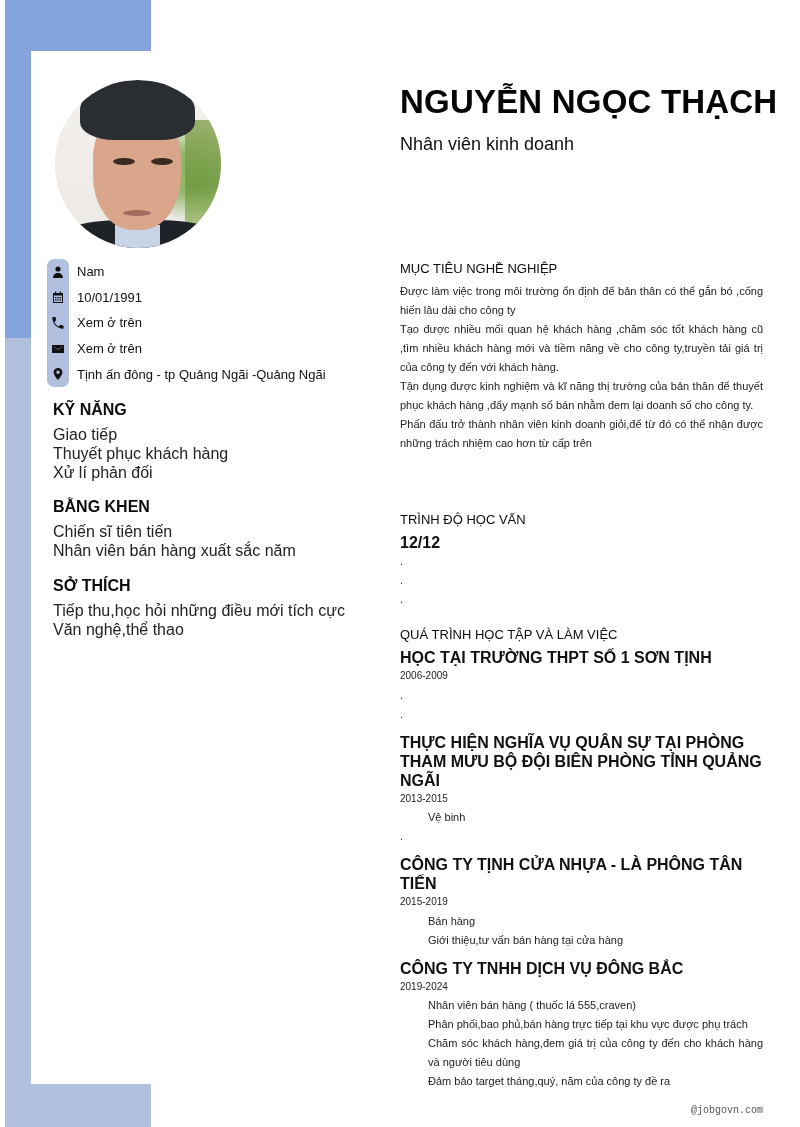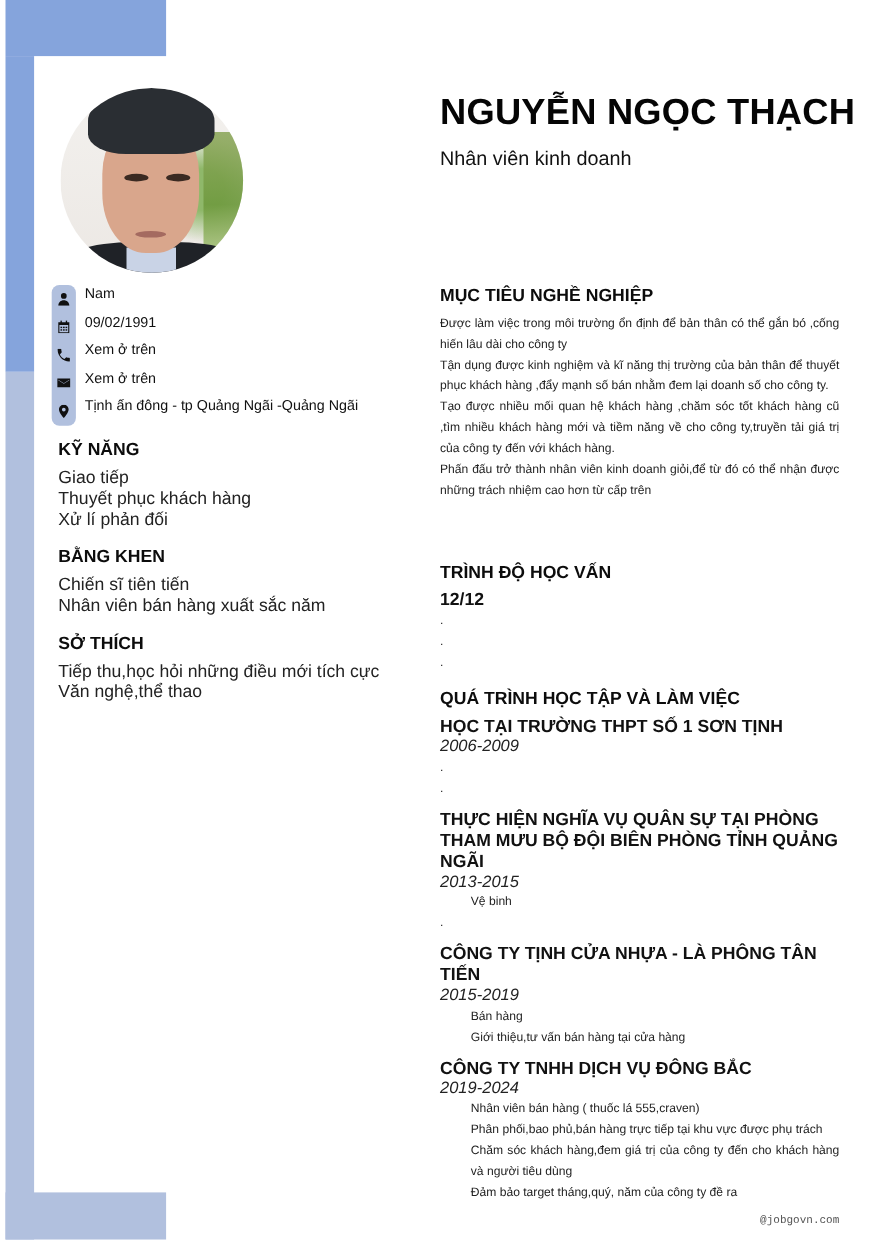--- a/index.html
+++ b/index.html
@@ -17,38 +17,38 @@
   .photo .hair { position: absolute; left: 25px; top: 0; width: 115px; height: 60px; background: #2a2e33; border-radius: 50% 50% 30% 30%; }
   .photo .face { position: absolute; left: 38px; top: 30px; width: 88px; height: 120px; background: #d9a68c; border-radius: 40% 40% 45% 45%; }
   .photo .eye { position: absolute; top: 78px; width: 22px; height: 7px; background: #3b2a22; border-radius: 50%; }
   .photo .mouth { position: absolute; left: 68px; top: 130px; width: 28px; height: 6px; background: #a46a60; border-radius: 50%; }
   .photo .jacket { position: absolute; left: -5px; top: 140px; width: 180px; height: 60px; background: #1f2227; border-radius: 40% 40% 0 0; }
   .photo .collar { position: absolute; left: 60px; top: 145px; width: 45px; height: 30px; background: #c9d3e6; }
   .photo .leaves { position: absolute; right: -4px; top: 40px; width: 40px; height: 110px; background: linear-gradient(180deg, #8ea85d, #6f9a3f 60%, #a7c27b); opacity: .9; }
 
   .info-pill { position: absolute; left: 47px; top: 259px; width: 22px; height: 128px; background: #B1C0DE; border-radius: 7px; }
   .info-list { position: absolute; left: 47px; top: 259px; width: 300px; }
-  .info-row { display: flex; align-items: flex-start; height: 25.6px; }
+  .info-row { display: flex; align-items: center; height: 25.6px; }
   .info-icon { width: 22px; height: 25px; display: flex; align-items: center; justify-content: center; }
   .info-icon svg { width: 12px; height: 12px; fill: #111; }
   .info-text { margin-left: 8px; font-size: 13px; color: #111; white-space: nowrap; }
 
   .left-sec { position: absolute; left: 53px; width: 300px; }
   .sec-title-left { font-size: 16px; font-weight: bold; color: #0c0c0c; margin-bottom: 6px; }
   .left-item { font-size: 16px; color: #222; line-height: 19.2px; }
 
   .name { position: absolute; left: 400px; top: 83px; font-size: 33px; font-weight: bold; color: #050505; white-space: nowrap; letter-spacing: 0.2px; }
   .role { position: absolute; left: 400px; top: 134px; font-size: 18px; color: #111; white-space: nowrap; }
 
   .right-sec { position: absolute; left: 400px; width: 363px; }
-  .sec-title-right { font-size: 16px; font-weight: bold; color: #0c0c0c; margin-bottom: 6px; white-space: nowrap; }
+  .sec-title-right { font-size: 13px; font-weight: normal; color: #0c0c0c; margin-bottom: 6px; white-space: nowrap; }
   .para { font-size: 11px; color: #222; line-height: 19px; text-align: justify; }
   .entry { margin-bottom: 9px; }
   .entry-title { font-size: 16px; font-weight: bold; color: #111; line-height: 19px; }
-  .entry-date { font-size: 15px; font-style: italic; color: #222; line-height: 18.5px; }
+  .entry-date { font-size: 10px; color: #222; line-height: 18.5px; }
   .entry-line { font-size: 11px; color: #222; line-height: 19px; text-align: justify; margin-left: 28px; }
   .dot-line { font-size: 11px; color: #222; line-height: 19px; }
 
   .watermark { position: absolute; right: 37px; top: 1105px; font-family: "Liberation Mono", "DejaVu Sans Mono", monospace; font-size: 10px; color: #555; }
 </style>
 </head>
 <body>
 
 <div class="deco-top"></div>
 <div class="deco-strip-top"></div>
@@ -84,21 +84,21 @@
           <rect x="3" y="0.5" width="1.2" height="2.5"></rect>
           <rect x="7.8" y="0.5" width="1.2" height="2.5"></rect>
           <rect x="3" y="6" width="1.5" height="1.3"></rect>
           <rect x="5.3" y="6" width="1.5" height="1.3"></rect>
           <rect x="7.6" y="6" width="1.5" height="1.3"></rect>
           <rect x="3" y="8.3" width="1.5" height="1.3"></rect>
           <rect x="5.3" y="8.3" width="1.5" height="1.3"></rect>
           <rect x="7.6" y="8.3" width="1.5" height="1.3"></rect>
         </svg>
     </span>
-    <span class="info-text">09/02/1991</span>
+    <span class="info-text">10/01/1991</span>
   </div>
   <div class="info-row">
     <span class="info-icon">
       <svg viewBox="0 0 12 12">
           <path d="M2.4 5.2c.9 1.8 2.4 3.3 4.2 4.2l1.4-1.4c.2-.2.4-.2.6-.1.7.2 1.5.4 2.3.4.3 0 .6.3.6.6v2.2c0 .3-.3.6-.6.6C5.2 11.7.3 6.8.3.6.3.3.6 0 .9 0h2.2c.3 0 .6.3.6.6 0 .8.1 1.6.4 2.3.1.2 0 .5-.1.6z"></path>
         </svg>
     </span>
     <span class="info-text">Xem ở trên</span>
   </div>
   <div class="info-row">
@@ -137,22 +137,22 @@
   <div class="left-item">Tiếp thu,học hỏi những điều mới tích cực</div>
   <div class="left-item">Văn nghệ,thể thao</div>
 </div>
 
 <div class="name">NGUYỄN NGỌC THẠCH</div>
 <div class="role">Nhân viên kinh doanh</div>
 
 <div class="right-sec" style="top:261px">
   <div class="sec-title-right">MỤC TIÊU NGHỀ NGHIỆP</div>
   <div class="para">Được làm việc trong môi trường ổn định để bản thân có thể gắn bó ,cống hiến lâu dài cho công ty</div>
+  <div class="para">Tạo được  nhiều mối quan hệ khách hàng ,chăm sóc tốt khách hàng cũ ,tìm nhiều khách hàng mới và tiềm năng về cho công ty,truyền tải giá trị của công ty đến với khách hàng.</div>
   <div class="para">Tận dụng được kinh nghiệm và kĩ năng thị trường của bản thân để  thuyết phục khách hàng ,đẩy mạnh số bán nhằm đem lại doanh số cho công ty.</div>
-  <div class="para">Tạo được  nhiều mối quan hệ khách hàng ,chăm sóc tốt khách hàng cũ ,tìm nhiều khách hàng mới và tiềm năng về cho công ty,truyền tải giá trị của công ty đến với khách hàng.</div>
   <div class="para">Phấn đấu trở thành nhân viên kinh doanh giỏi,để từ đó có thể nhận được những trách nhiệm cao hơn từ cấp trên</div>
 </div>
 
 <div class="right-sec" style="top:512px">
   <div class="sec-title-right">TRÌNH ĐỘ HỌC VẤN</div>
   <div class="entry-title">12/12</div>
   <div class="dot-line">.</div>
   <div class="dot-line">.</div>
   <div class="dot-line">.</div>
 </div>

